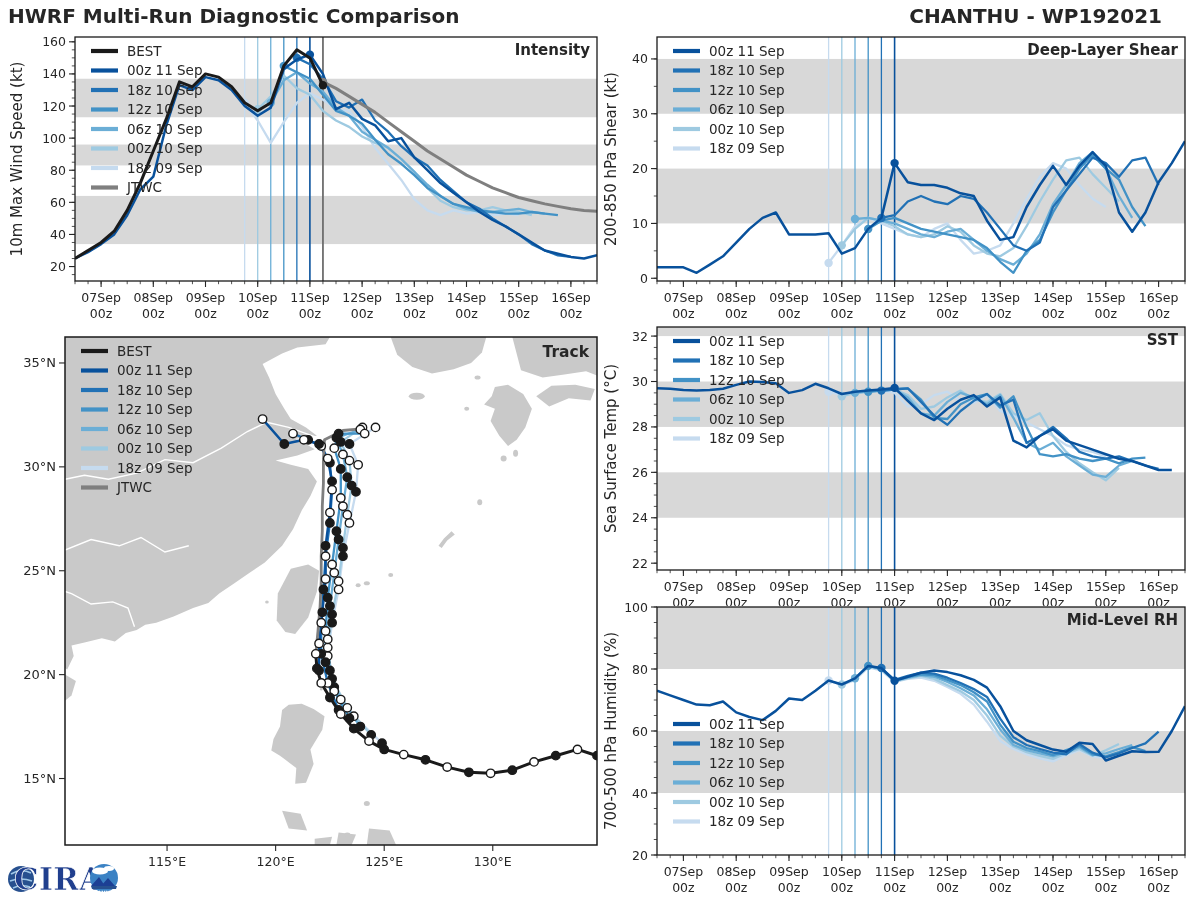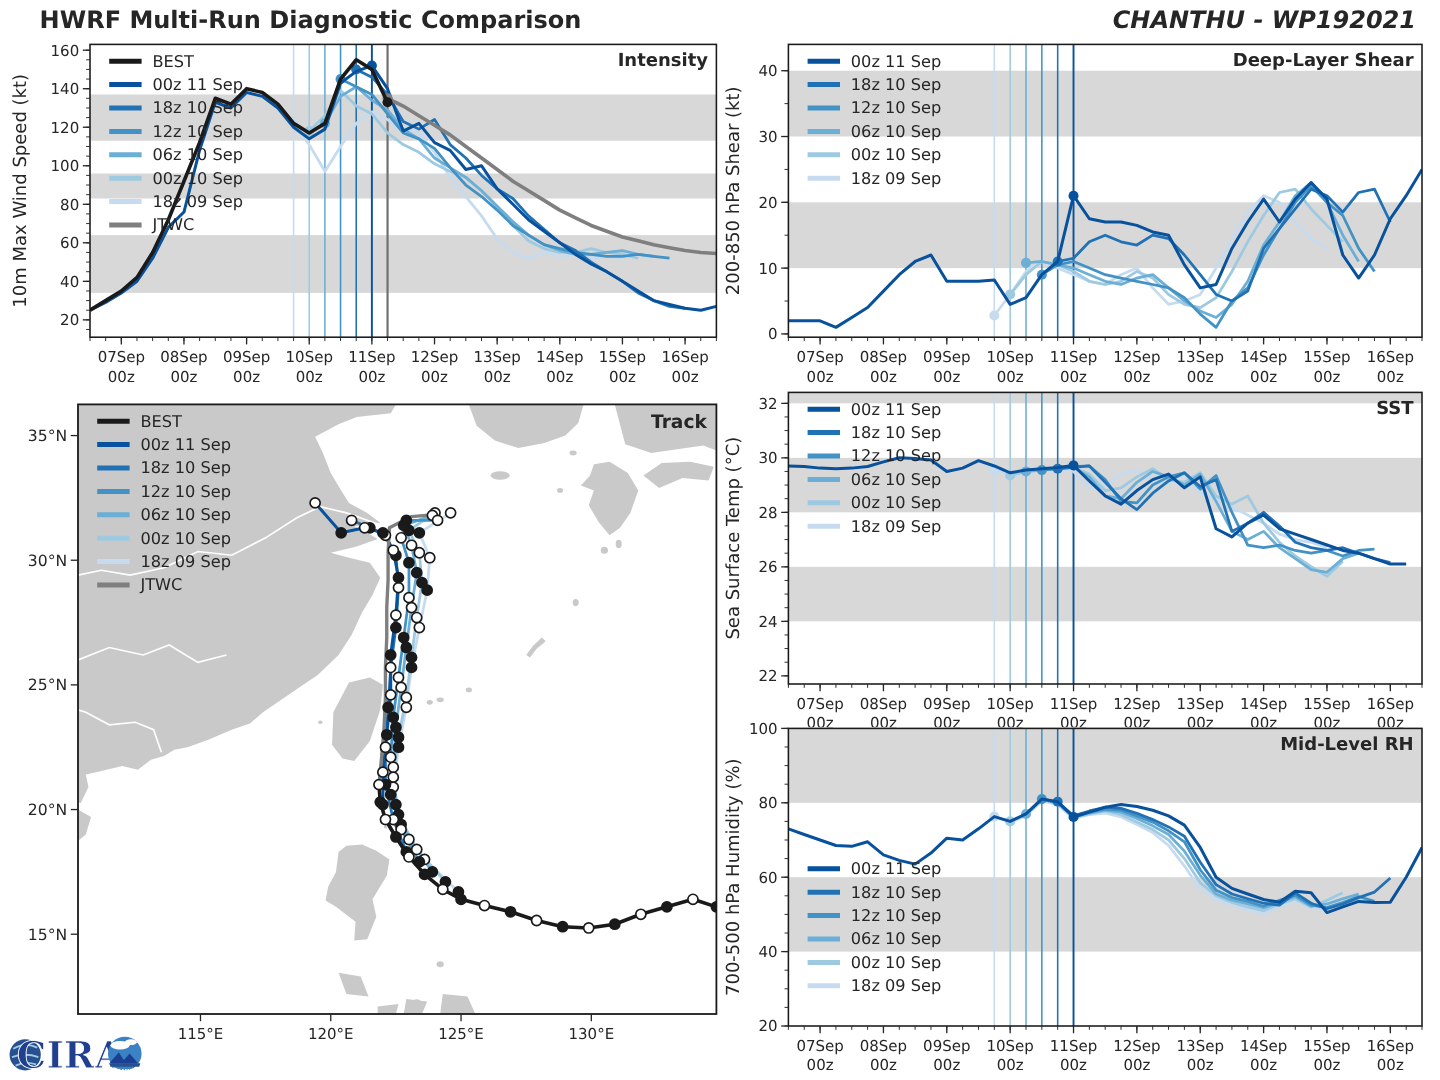--- a/index.html
+++ b/index.html
@@ -1,20 +1,20 @@
 <!DOCTYPE html>
 <html><head>
 <meta charset="utf-8">
 <style>
   html,body{margin:0;padding:0;background:#ffffff;}
   #canvas{position:relative;width:1200px;height:900px;background:#fff;overflow:hidden;
           font-family:"DejaVu Sans","Liberation Sans",sans-serif;}
   .hdr{position:absolute;top:4px;font-size:20px;font-weight:bold;color:#262626;white-space:nowrap;}
-  #hdr-left{left:33px;}
-  #hdr-right{right:20px;font-style:italic;}
+  #hdr-left{left:8px;}
+  #hdr-right{right:38px;}
   svg{position:absolute;display:block;}
   #logo{left:6px;top:856px;}
 </style>
 </head>
 <body>
 <div id="canvas">
 
 <div id="hdr-left" class="hdr">HWRF Multi-Run Diagnostic Comparison</div>
 <div id="hdr-right" class="hdr">CHANTHU - WP192021</div>
 

